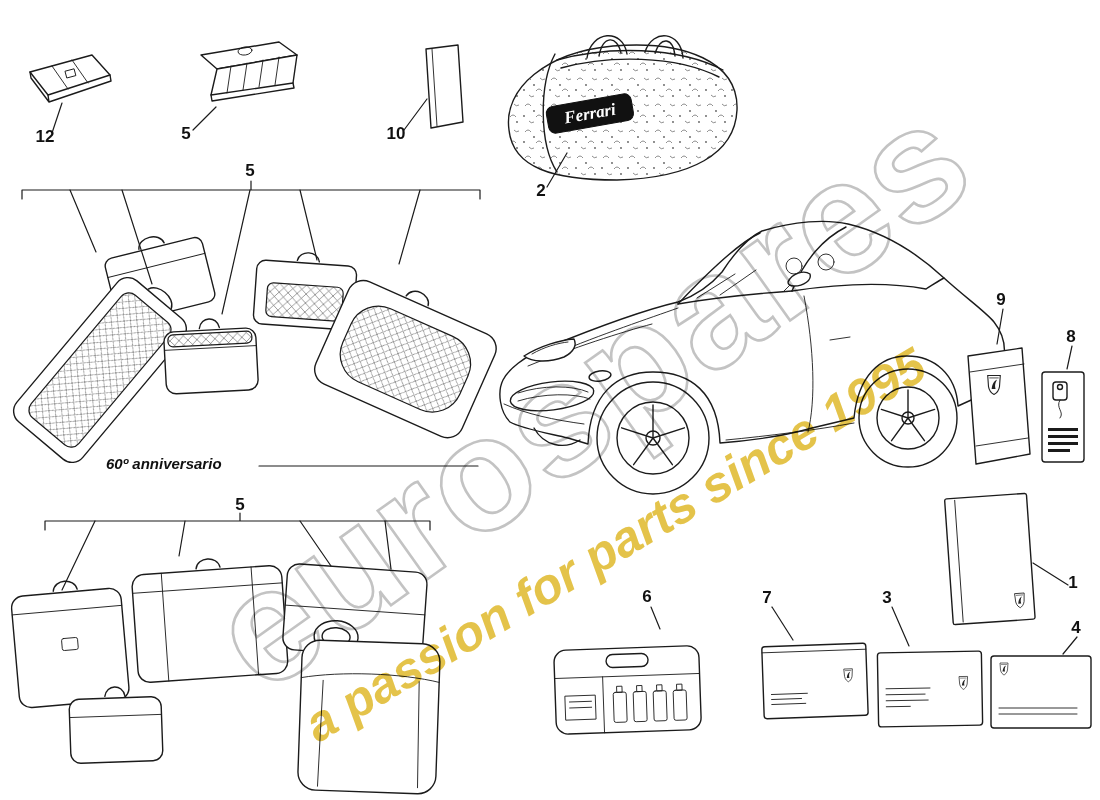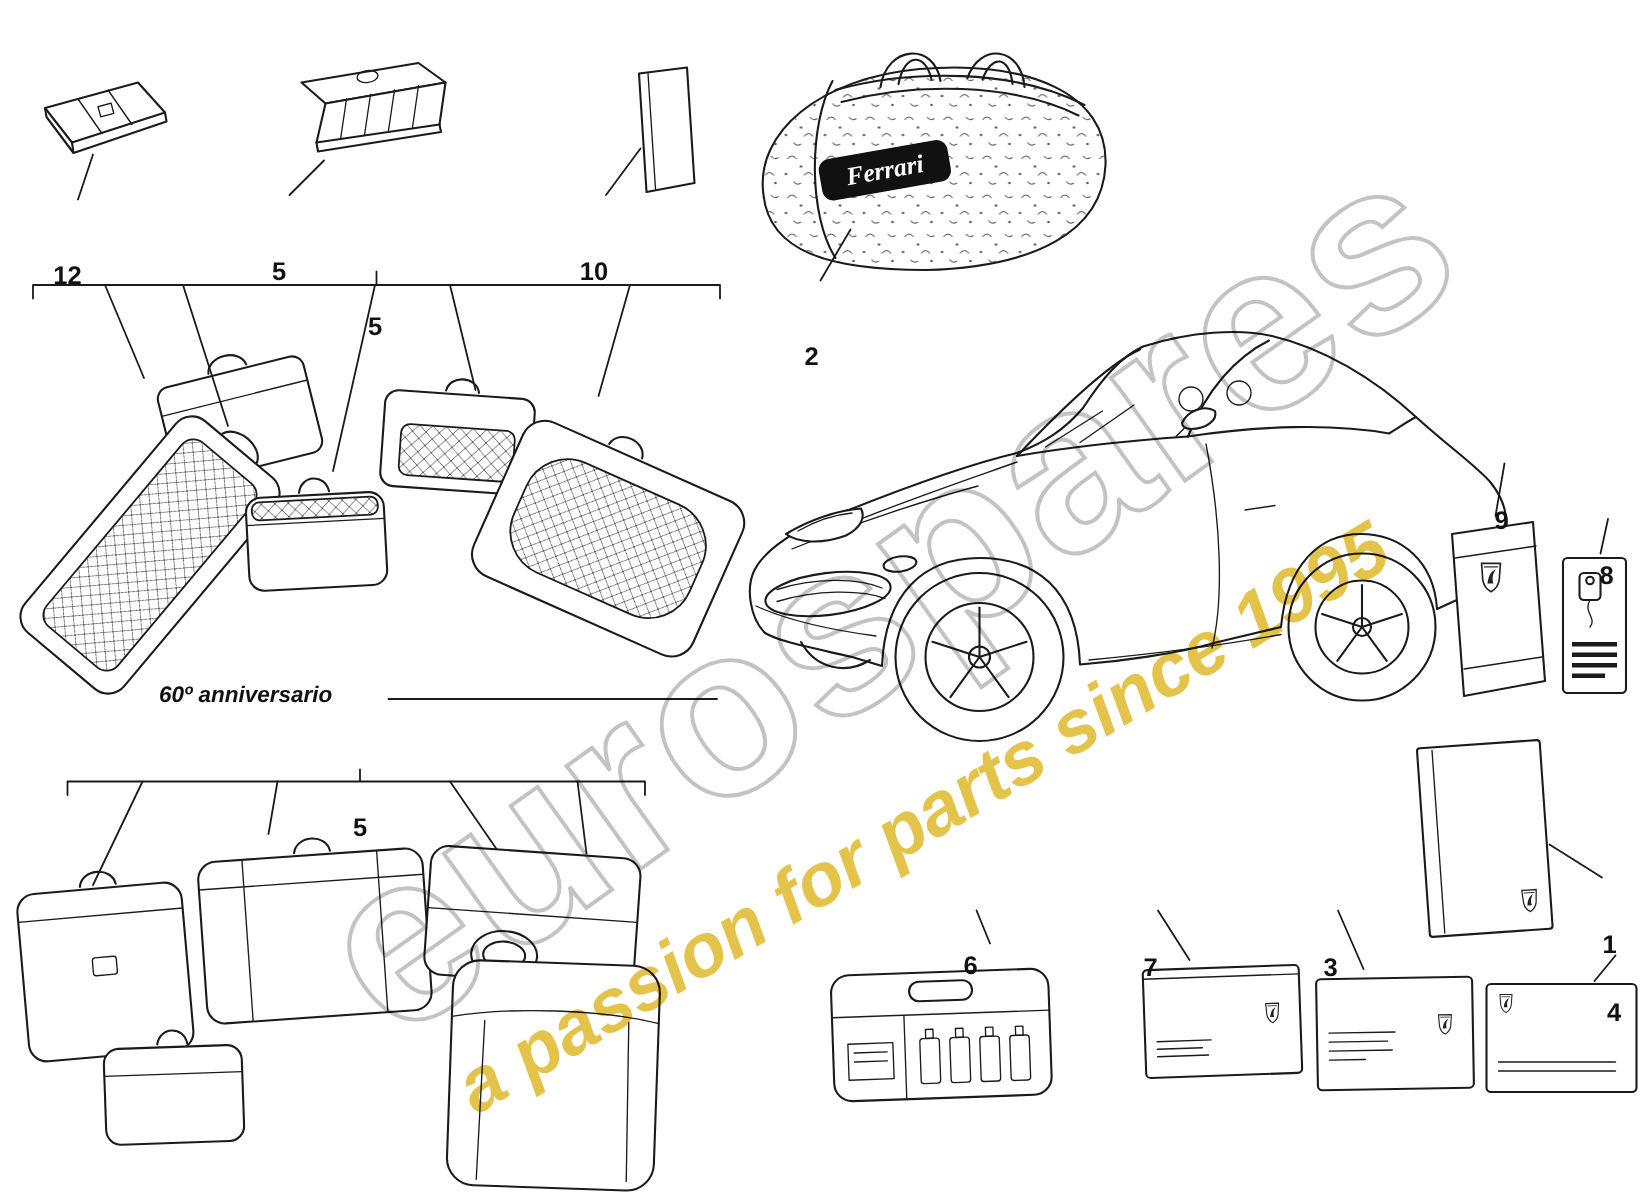--- a/index.html
+++ b/index.html
@@ -5,21 +5,21 @@
   html,body{margin:0;padding:0;background:#fff;}
   .stage{position:relative;width:1100px;height:800px;background:#fff;overflow:hidden;
          font-family:"Liberation Sans",sans-serif;}
   .part{position:absolute;}
   
   .fw{fill:#fff;stroke:#1b1b1b;stroke-width:1.4;stroke-linejoin:round;stroke-linecap:round;}
   .ln{fill:none;stroke:#1b1b1b;stroke-width:1.4;stroke-linejoin:round;stroke-linecap:round;}
   .thin{fill:none;stroke:#1b1b1b;stroke-width:0.9;stroke-linejoin:round;stroke-linecap:round;}
   .hf{fill:url(#hatch);stroke:#1b1b1b;stroke-width:1.2;}
   .num{position:absolute;transform:translate(-50%,-50%);font-weight:700;font-size:17px;color:#111;
-       line-height:1;margin-top:48px;}
+       line-height:1;}
   .ann{position:absolute;font-weight:700;font-size:15px;color:#111;font-style:italic;}
   .overlay{position:absolute;left:0;top:0;pointer-events:none;}
   .overlay path{fill:none;stroke:#1b1b1b;stroke-width:1.2;stroke-linecap:round;}
   svg.watermark{position:absolute;left:0;top:0;mix-blend-mode:multiply;pointer-events:none;z-index:50;}
   .wm-brand{font-family:"Liberation Sans",sans-serif;font-weight:700;font-size:160px;
             letter-spacing:2px;fill:none;stroke:#c3c3c3;stroke-width:2.6;dominant-baseline:central;}
   .wm-tagline{font-family:"Liberation Sans",sans-serif;font-weight:700;font-style:italic;font-size:50px;
             fill:#dfb92a;fill-opacity:0.85;dominant-baseline:central;}
   .bag-text{font-family:"Liberation Serif",serif;font-style:italic;font-weight:700;font-size:17px;fill:#fff;}
 </style>

